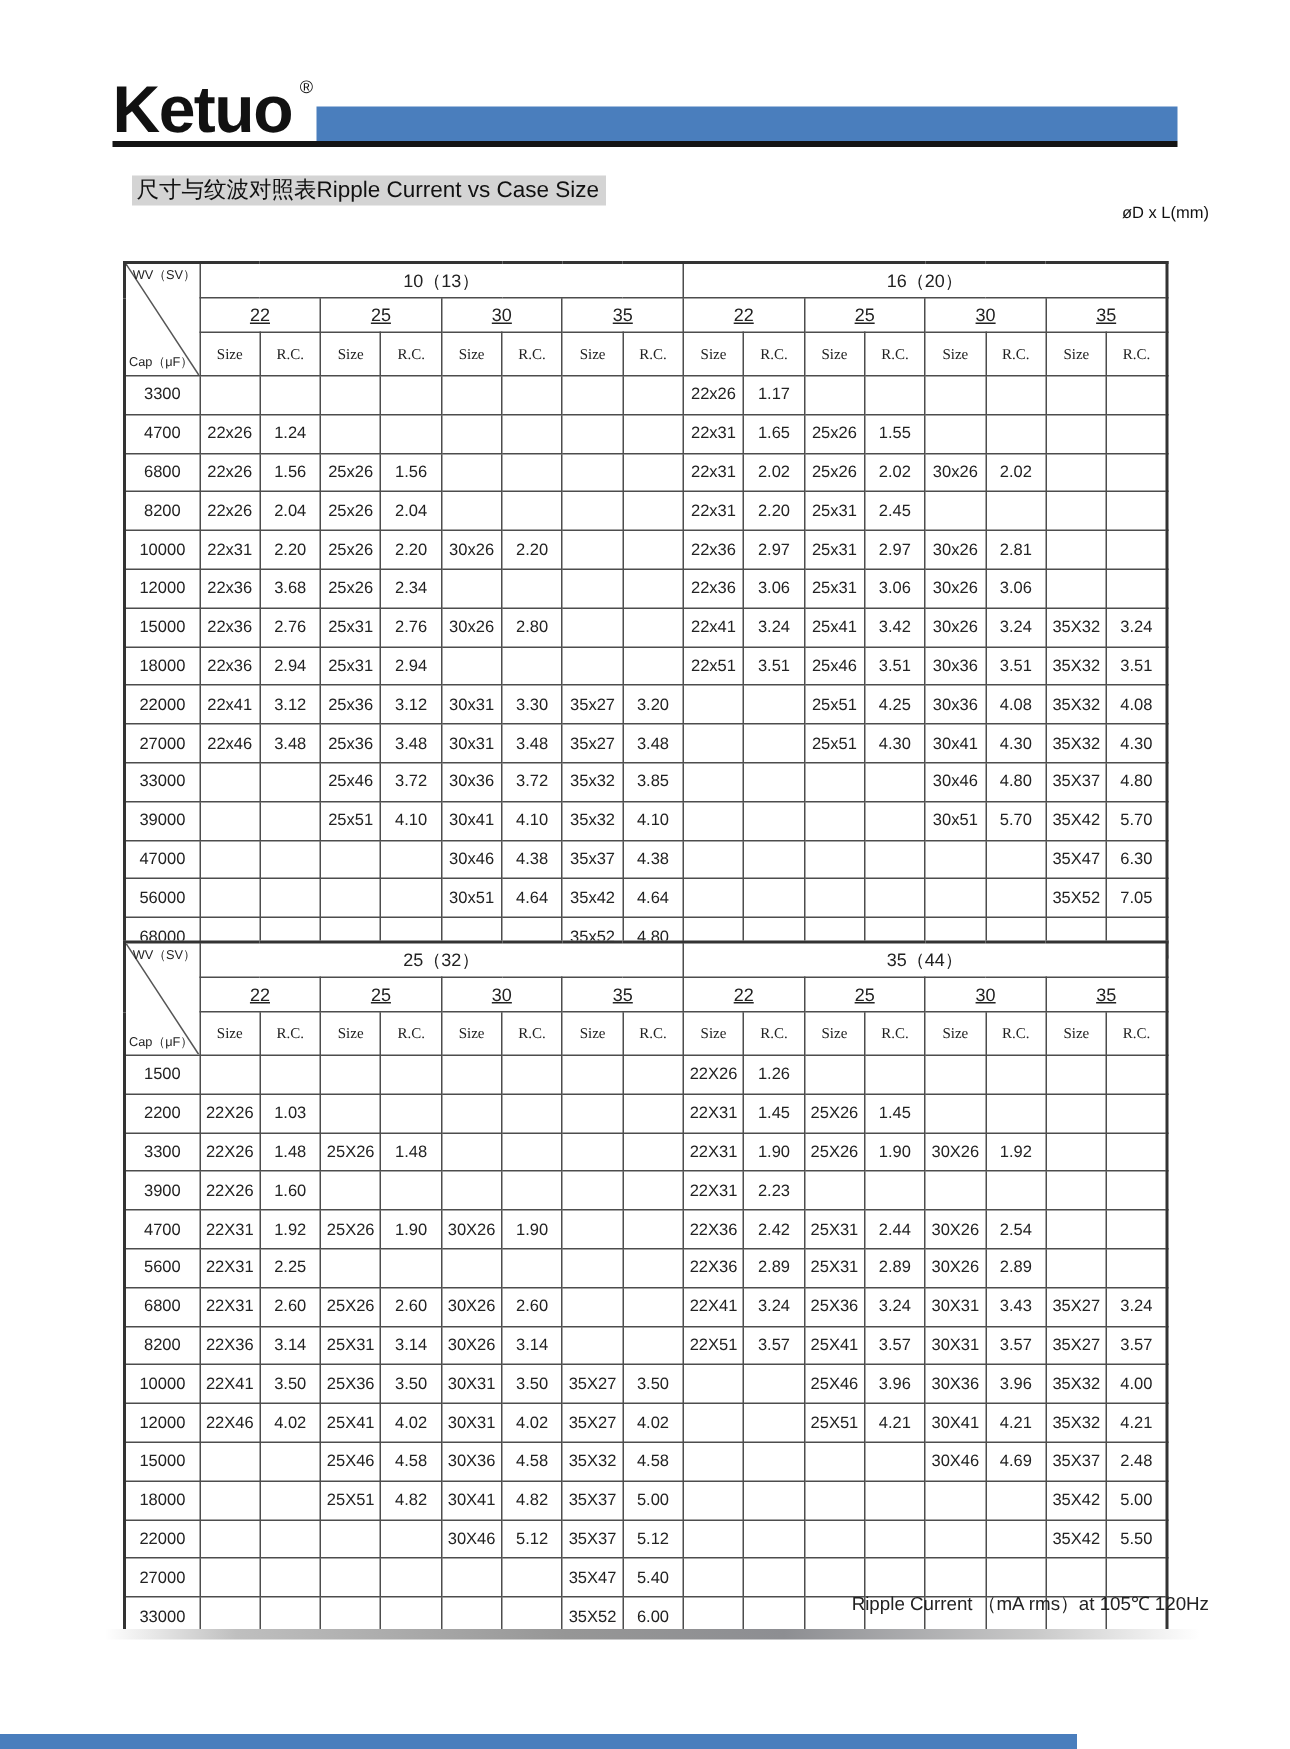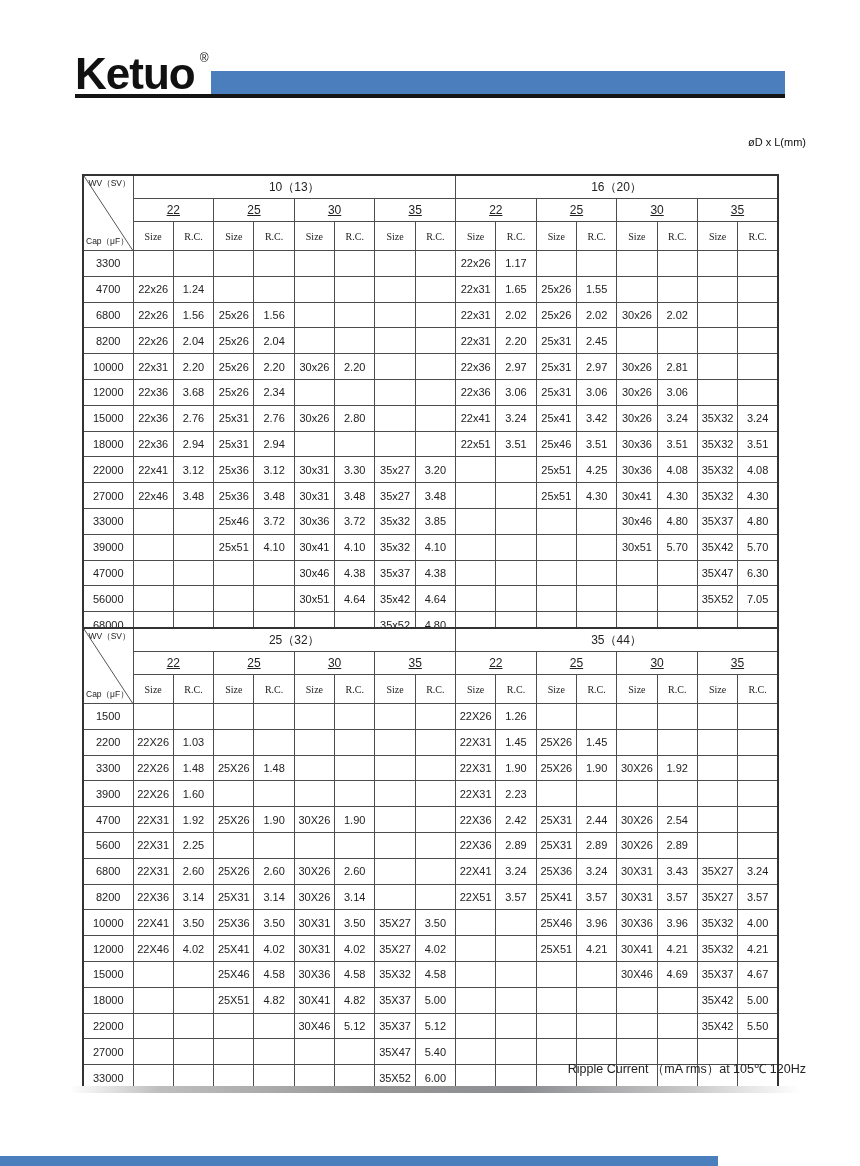--- a/index.html
+++ b/index.html
@@ -66,20 +66,23 @@
     <div class="logo-line">
       <span class="logo-wrap">
         <span class="logo">Ketuo</span>
         <span class="reg">®</span>
       </span>
       <div class="blue-bar"></div>
     </div>
     <div class="black-rule"></div>
   </div>
 
+  <div class="title-row">
+    <span class="title-hl"><span>尺寸与纹波对照表</span><span>Ripple Current vs Case Size</span></span>
+  </div>
 
   <div class="unit-note">øD x L(mm)</div>
 
   <table class="rc-table rc-table-1">
       <colgroup>
         <col style="width: 50px;">
         <col>
         <col>
         <col>
         <col>
@@ -692,21 +695,21 @@
           <td class="rc-td">4.58</td>
           <td class="size-td">35X32</td>
           <td class="rc-td">4.58</td>
           <td class="size-td"></td>
           <td class="rc-td"></td>
           <td class="size-td"></td>
           <td class="rc-td"></td>
           <td class="size-td">30X46</td>
           <td class="rc-td">4.69</td>
           <td class="size-td">35X37</td>
-          <td class="rc-td">4.67</td>
+          <td class="rc-td">2.48</td>
         </tr>
         <tr>
           <td class="cap-td">18000</td>
           <td class="size-td"></td>
           <td class="rc-td"></td>
           <td class="size-td">25X51</td>
           <td class="rc-td">4.82</td>
           <td class="size-td">30X41</td>
           <td class="rc-td">4.82</td>
           <td class="size-td">35X37</td>

